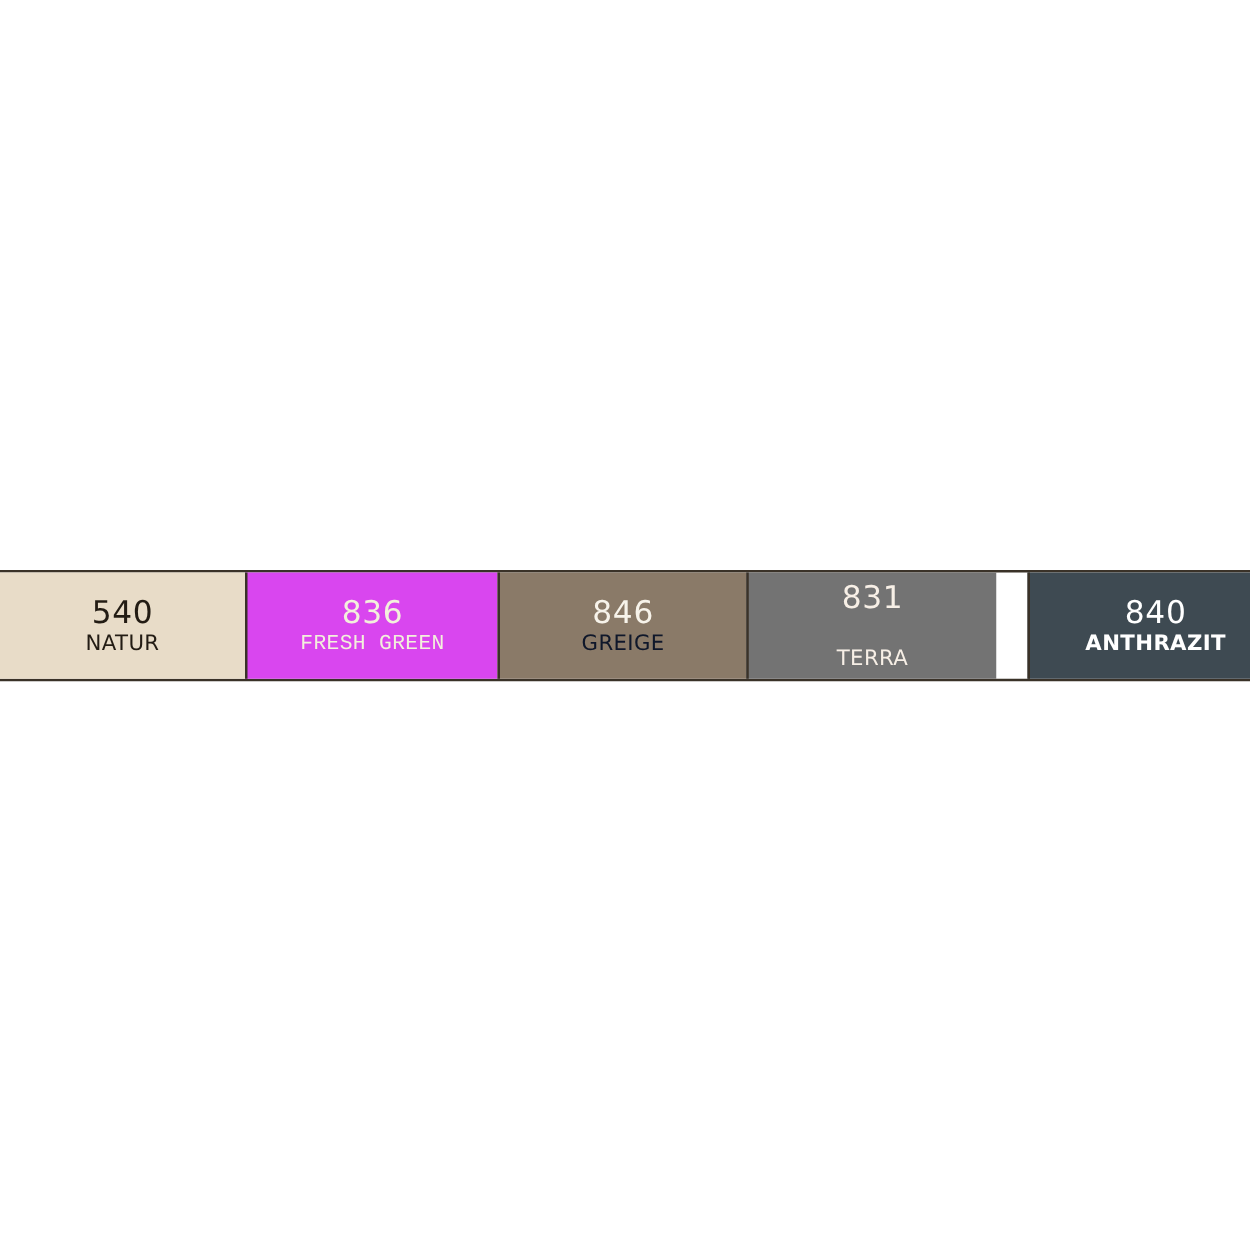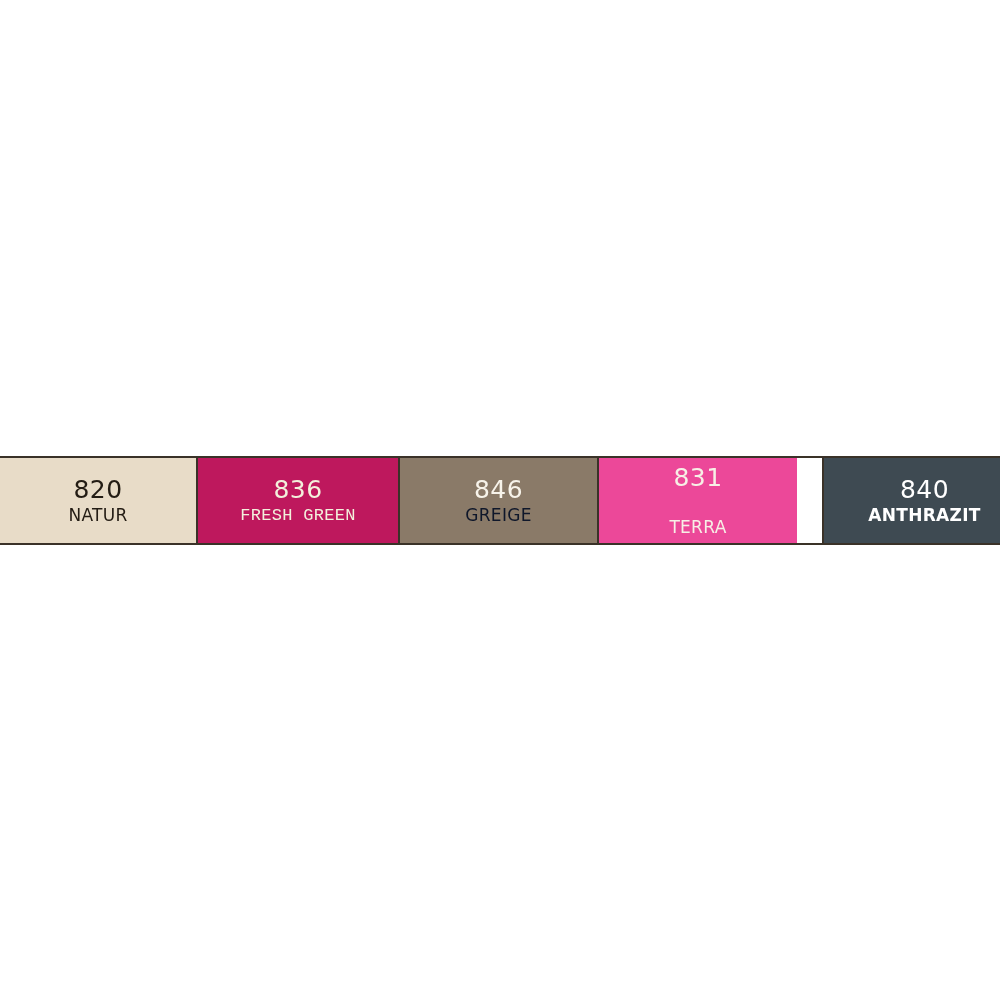--- a/index.html
+++ b/index.html
@@ -63,32 +63,32 @@
     line-height: 1.0;
     letter-spacing: 0.3px;
     white-space: nowrap;
   }
 </style>
 </head>
 <body style="background: rgb(255, 255, 255);">
 
 <div id="palette-strip" style="border-top-color: rgb(58, 50, 40); border-bottom-color: rgb(58, 50, 40);">
     <div class="swatch" style="background: rgb(232, 220, 200); width: 196px; flex: 0 0 196px; border-left-color: rgb(58, 50, 40);">
-      <div class="swatch-code" style="color: rgb(35, 28, 20);">820</div>
+      <div class="swatch-code" style="color: rgb(35, 28, 20);">540</div>
       <div class="swatch-name" style="color: rgb(35, 28, 20);">NATUR</div>
     </div>
-    <div class="swatch" style="background: #be185d; width: 202px; flex: 0 0 202px; border-left-color: rgb(58, 50, 40);">
+    <div class="swatch" style="background: #d946ef; width: 202px; flex: 0 0 202px; border-left-color: rgb(58, 50, 40);">
       <div class="swatch-code" style="color: rgb(243, 240, 220);">836</div>
       <div class="swatch-name" style="color: rgb(243, 240, 220); font-family: Liberation Mono, monospace;">FRESH GREEN</div>
     </div>
     <div class="swatch" style="background: rgb(138, 122, 104); width: 199px; flex: 0 0 199px; border-left-color: rgb(58, 50, 40);">
       <div class="swatch-code" style="color: rgb(247, 243, 234);">846</div>
       <div class="swatch-name" style="color: #0f172a;">GREIGE</div>
     </div>
-    <div class="swatch" style="background: #ec4899; width: 200px; flex: 0 0 200px; border-left-color: rgb(58, 50, 40);">
+    <div class="swatch" style="background: #737373; width: 200px; flex: 0 0 200px; border-left-color: rgb(58, 50, 40);">
       <div class="swatch-code" style="color: rgb(247, 239, 230);">831</div>
       <div class="swatch-name" style="color: rgb(247, 239, 230); margin-top: 24px;">TERRA</div>
     </div>
     <div class="swatch" style="background: rgb(62, 74, 82); width: 203px; flex: 0 0 203px; border-left-color: rgb(58, 50, 40); margin-left: 25px;">
       <div class="swatch-code" style="color: rgb(255, 255, 255);">840</div>
       <div class="swatch-name" style="color: rgb(255, 255, 255); font-weight: bold;">ANTHRAZIT</div>
     </div>
   </div>
 
 </body></html>

